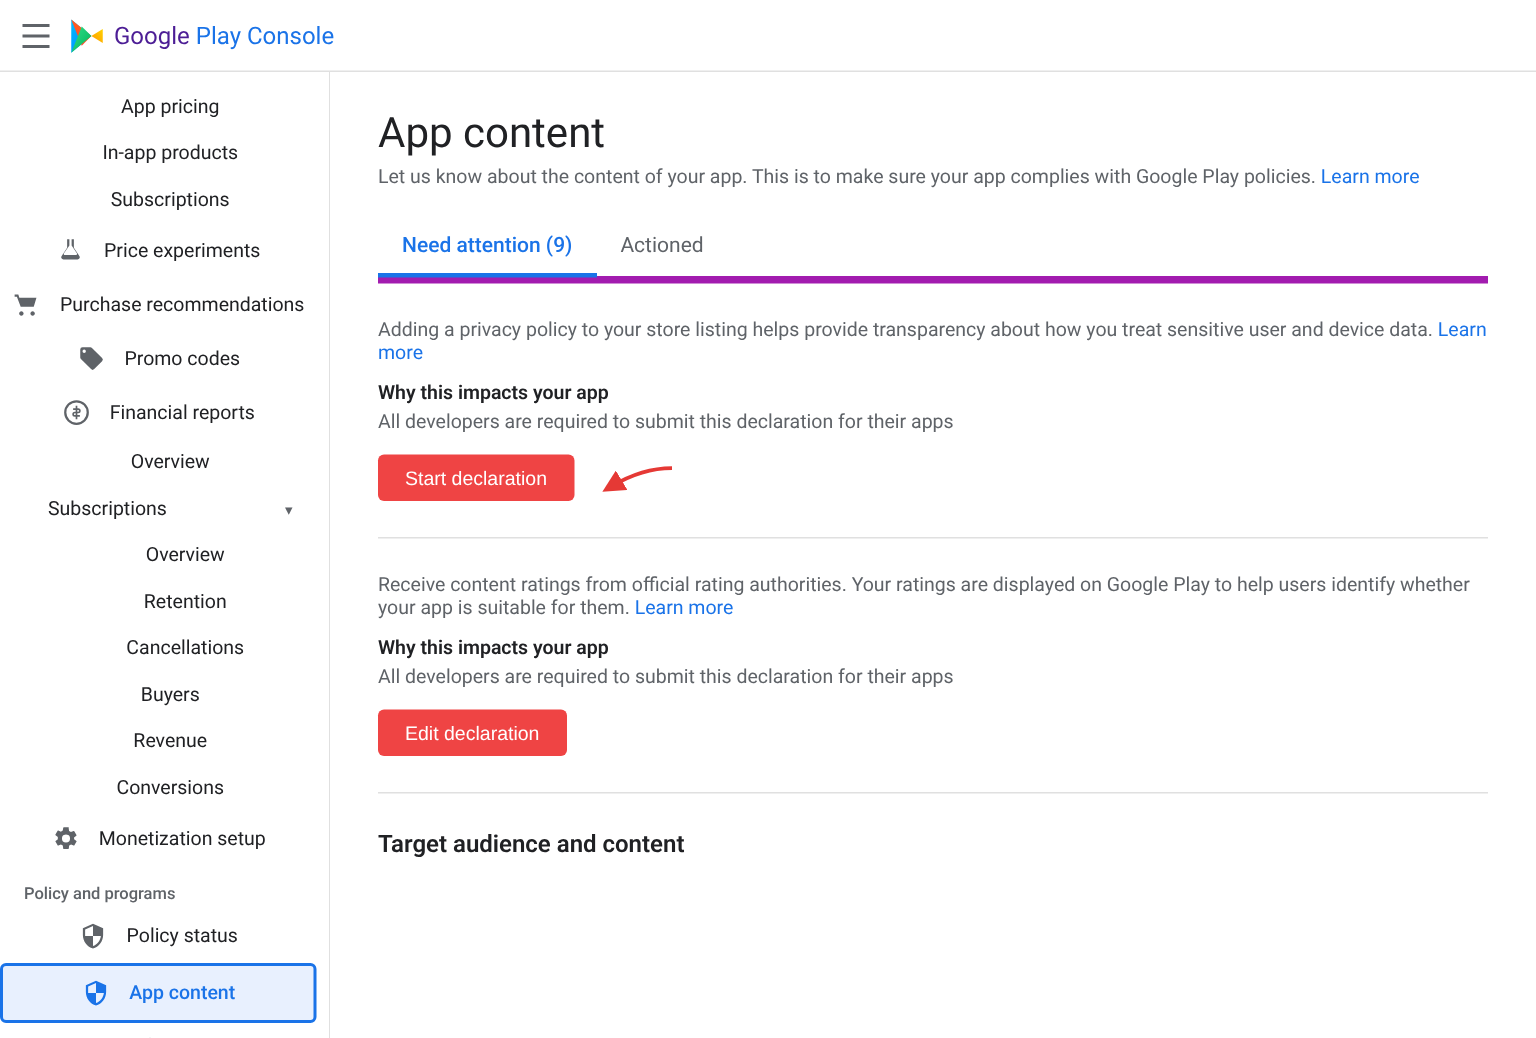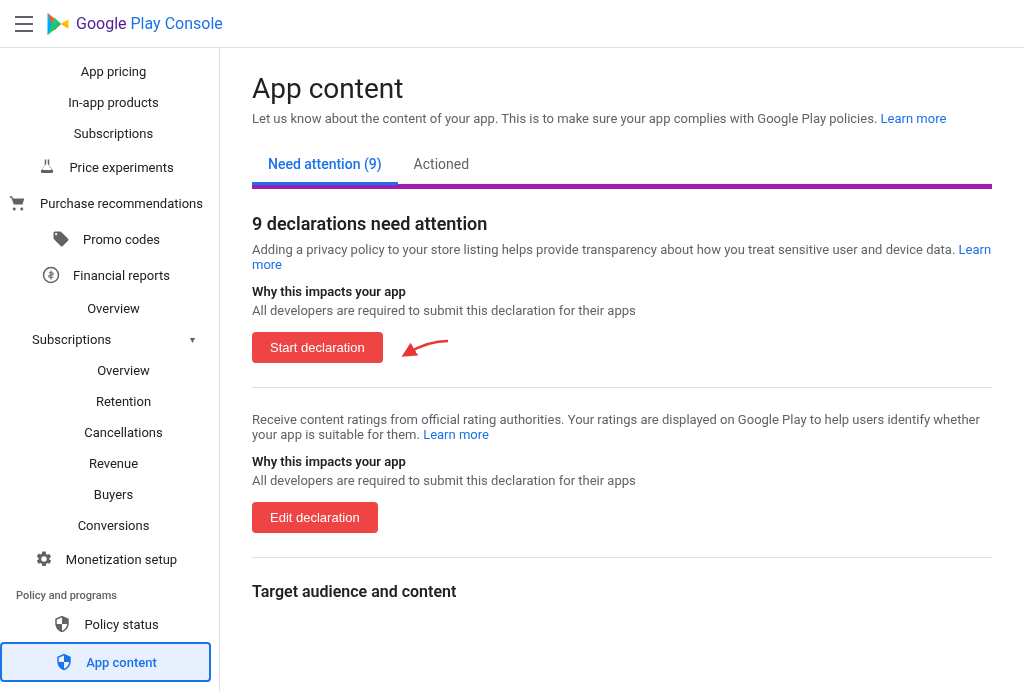--- a/index.html
+++ b/index.html
@@ -164,24 +164,24 @@
       <span>Overview</span>
     </div>
     <div class="sidebar-item indent2">
       <span>Retention</span>
     </div>
     <div class="sidebar-item indent2">
       <span>Cancellations</span>
     </div>
 
     <div class="sidebar-item indent1">
+      <span>Buyers</span>
+    </div>
+    <div class="sidebar-item indent1">
       <span>Revenue</span>
-    </div>
-    <div class="sidebar-item indent1">
-      <span>Buyers</span>
     </div>
     <div class="sidebar-item indent1">
       <span>Conversions</span>
     </div>
 
     <div class="sidebar-item">
       <span class="sidebar-icon">
         <svg viewBox="0 0 24 24">
             <path d="M19.14 12.94a7.16 7.16 0 0 0 .06-.94 7.16 7.16 0 0 0-.06-.94l2.03-1.58a.5.5 0 0 0 .12-.63l-1.92-3.32a.5.5 0 0 0-.61-.22l-2.39.96a7.01 7.01 0 0 0-1.62-.94l-.36-2.54A.48.48 0 0 0 14 2h-4a.48.48 0 0 0-.48.41l-.36 2.54a7.01 7.01 0 0 0-1.62.94l-2.39-.96a.49.49 0 0 0-.61.22L2.62 8.47a.48.48 0 0 0 .12.63l2.03 1.58a7.23 7.23 0 0 0 0 1.88l-2.03 1.58a.5.5 0 0 0-.12.63l1.92 3.32c.12.22.37.3.61.22l2.39-.96c.5.36 1.04.67 1.62.94l.36 2.54c.06.27.3.47.48.47h4c.27 0 .5-.2.48-.47l.36-2.54a7.01 7.01 0 0 0 1.62-.94l2.39.96c.24.1.49.02.61-.22l1.92-3.32a.5.5 0 0 0-.12-.63l-2.01-1.58zM12 15.6A3.6 3.6 0 1 1 12 8.4a3.6 3.6 0 0 1 0 7.2z"></path>
           </svg>
@@ -226,21 +226,20 @@
     <p class="page-subtitle">
       <span>Let us know about the content of your app. This is to make sure your app complies with Google Play policies.</span>
       <a href="#">Learn more</a>
     </p>
 
     <div class="tabs">
       <div class="tab active">Need attention (9)</div>
       <div class="tab">Actioned</div>
     </div>
 
-    <h2 class="section-heading">9 declarations need attention</h2>
 
     <div class="card-section">
       <p class="card-text">
         Adding a privacy policy to your store listing helps provide transparency about how you treat sensitive user and device data. <a href="#">Learn more</a>
       </p>
       <p class="why-label">Why this impacts your app</p>
       <p class="why-text">All developers are required to submit this declaration for their apps</p>
       <div class="btn-wrapper">
         <button class="btn-primary">Start declaration</button>
         

